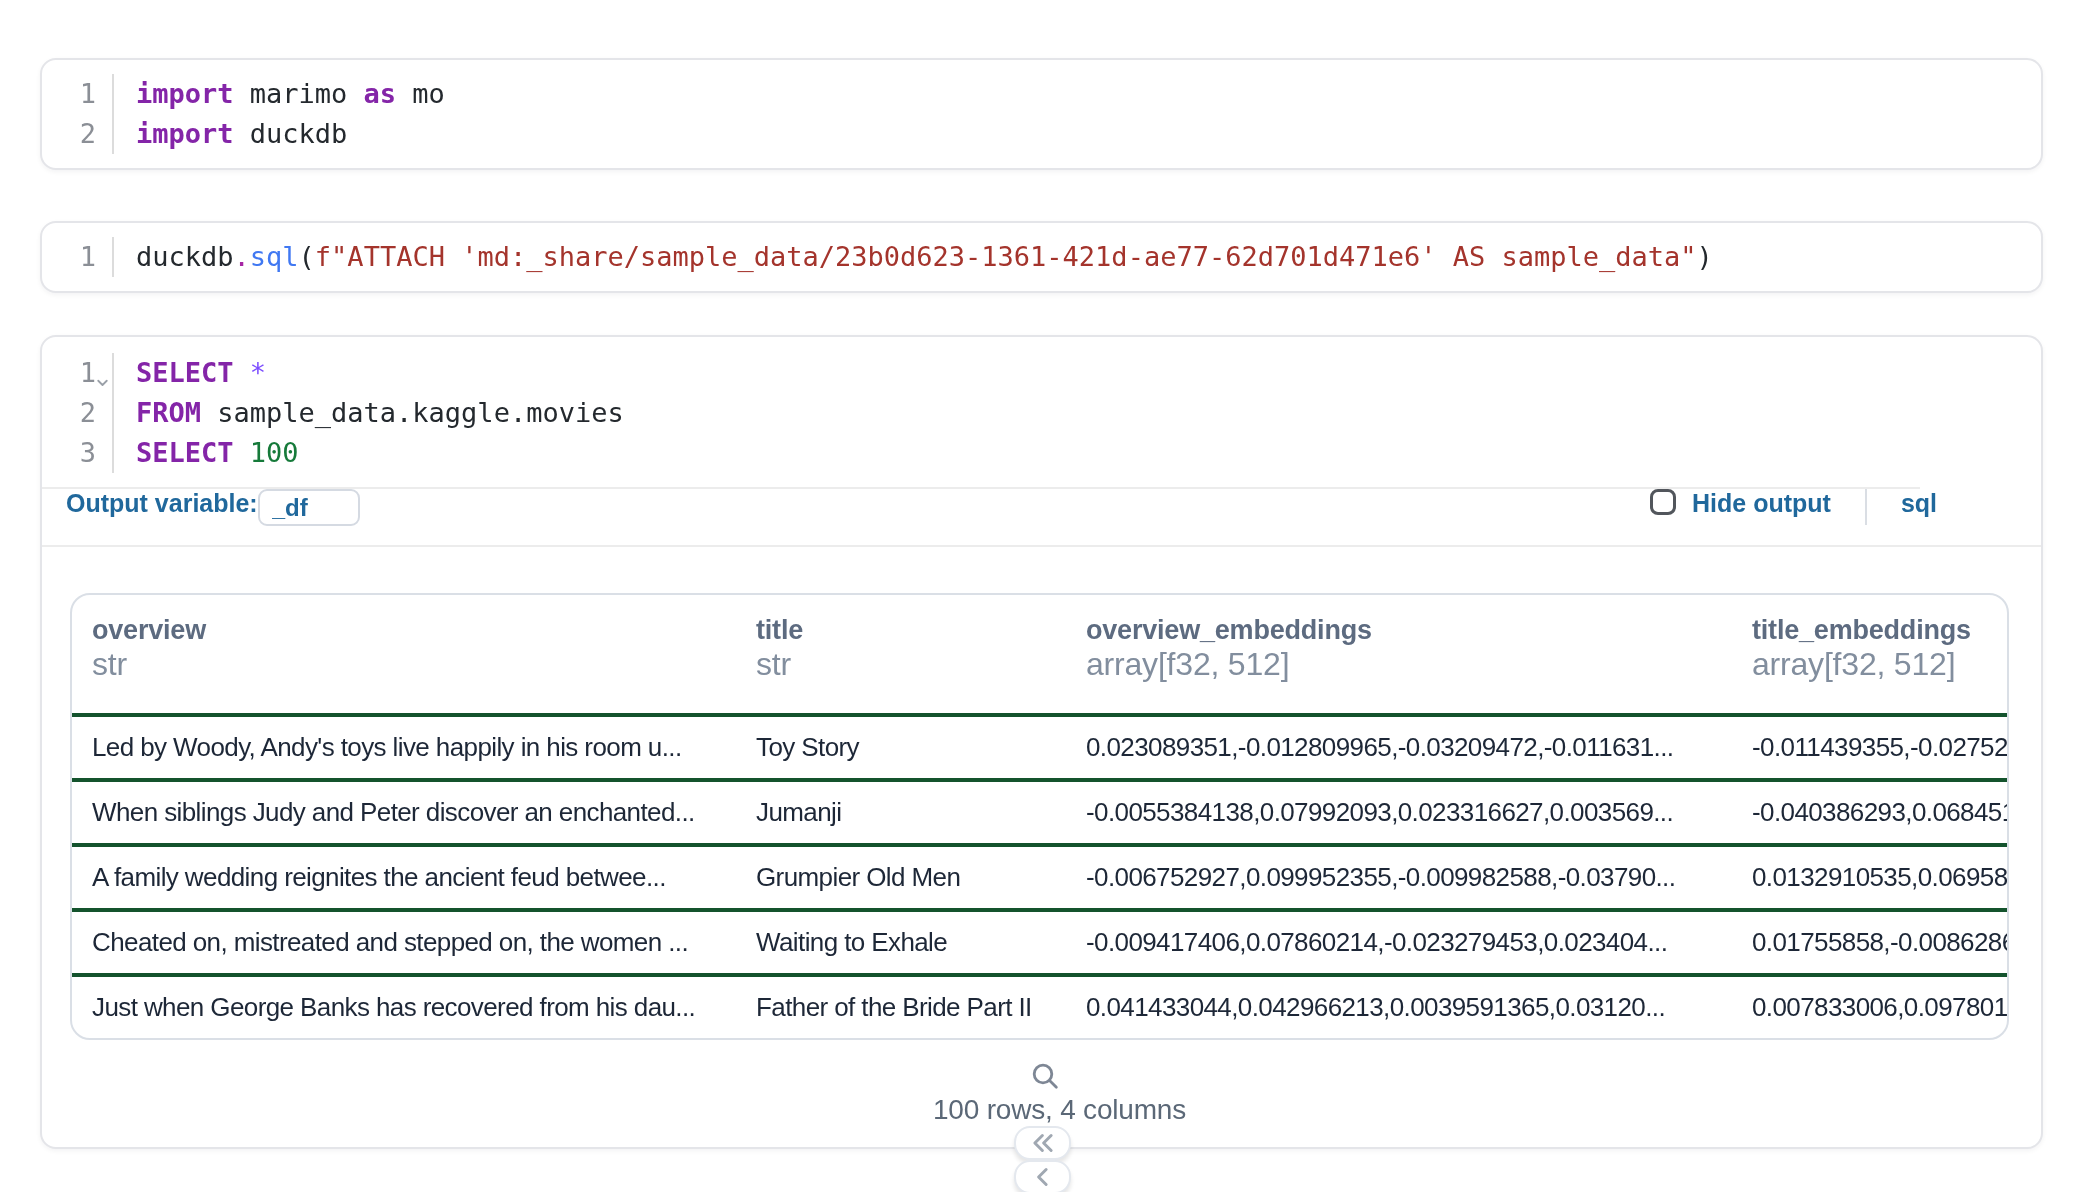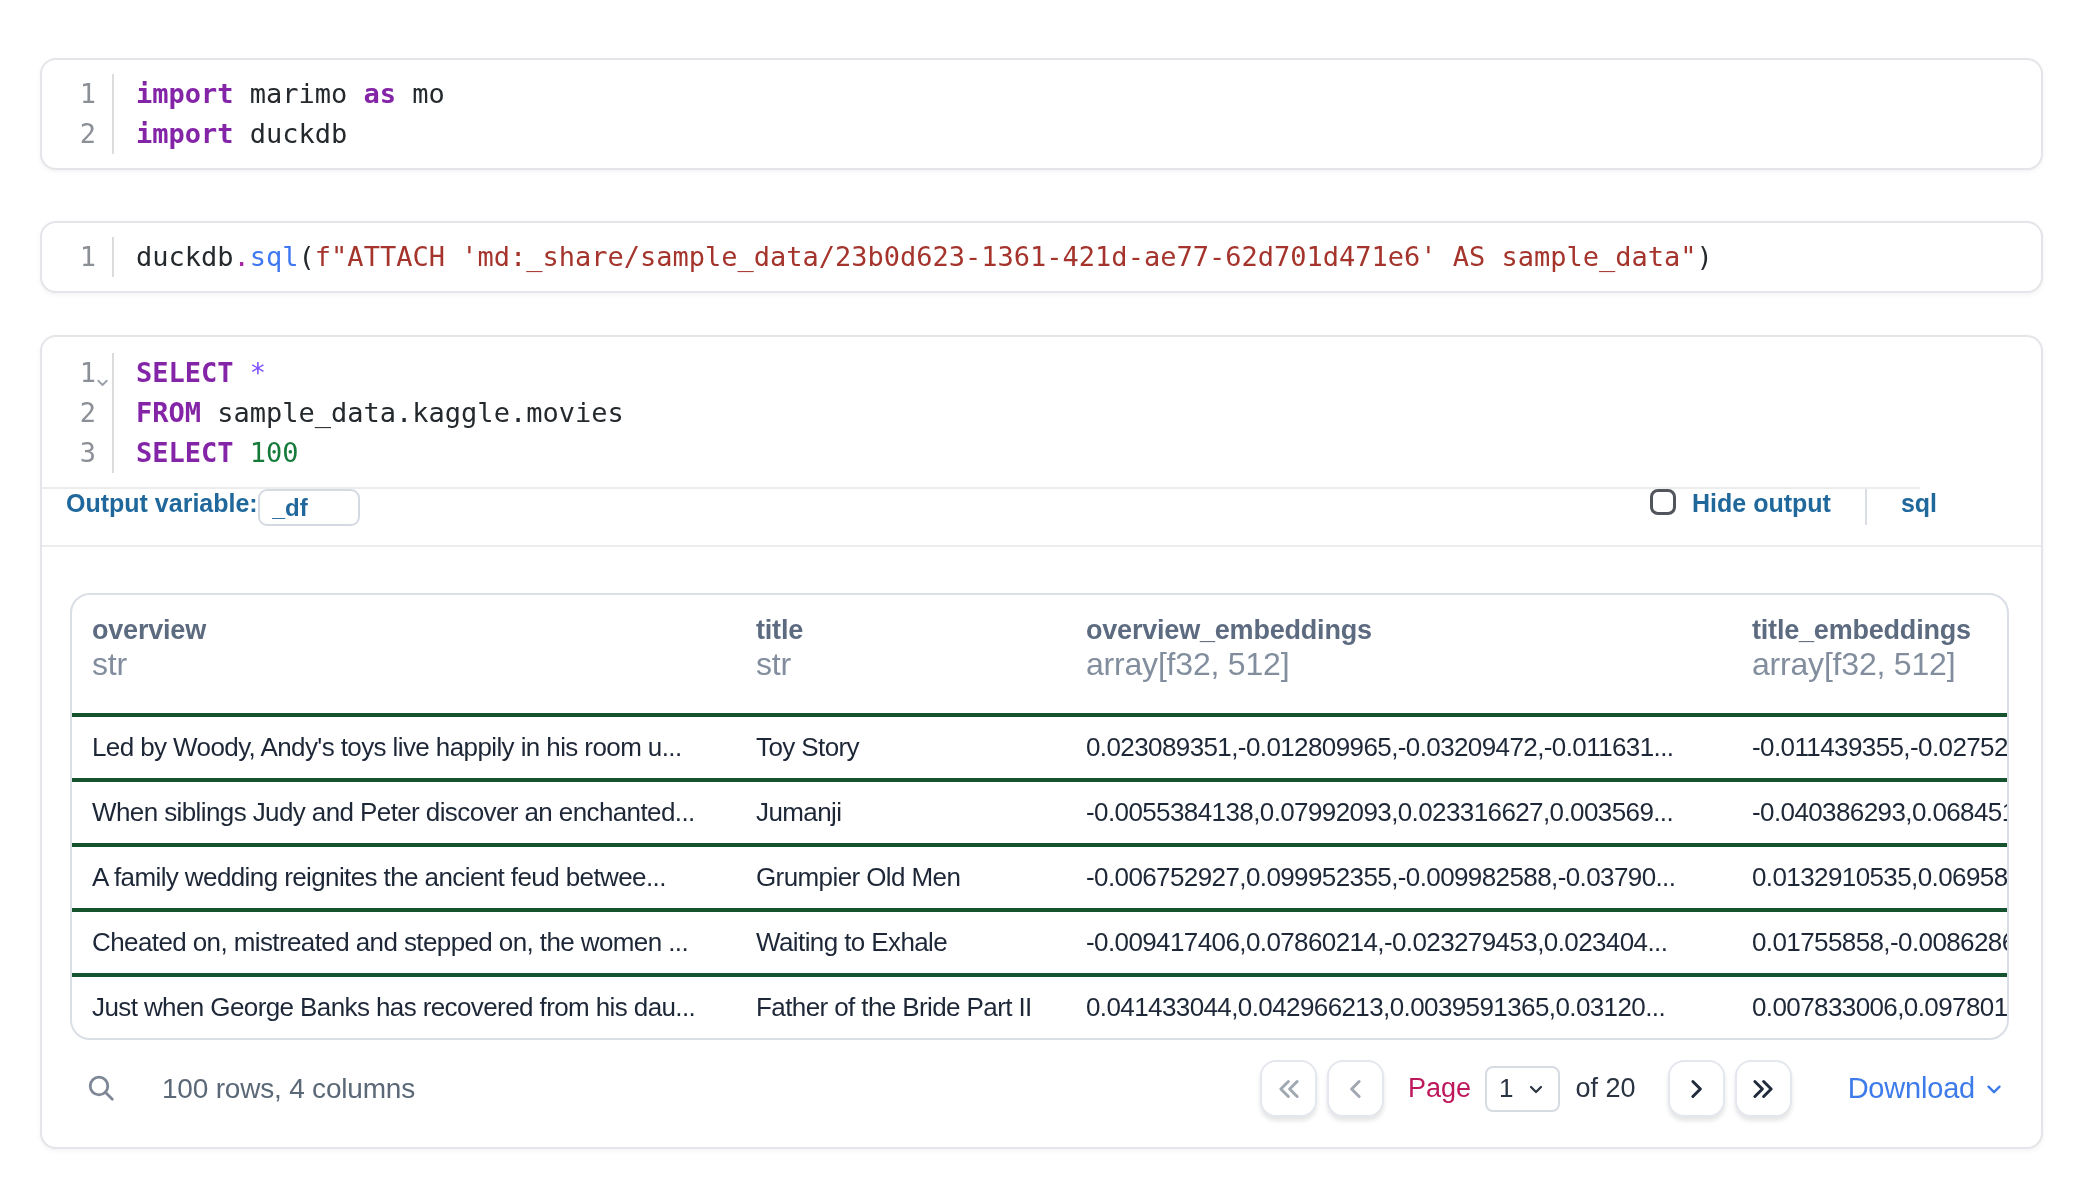--- a/index.html
+++ b/index.html
@@ -52,21 +52,21 @@
   .thead, .tr { display: grid; grid-template-columns: 664px 330px 666px 1fr; }
   .thead { padding: 20px 0 30px; }
   .th { padding-left: 20px; white-space: nowrap; overflow: hidden; }
   .th-name { font-weight: bold; font-size: 27px; color: #5d6b80; letter-spacing: -0.2px; }
   .th-type { font-size: 32px; color: #828e9e; letter-spacing: -0.2px; }
   .tr { height: 65px; align-items: center; border-top: 4px solid #14532d; }
   .td { padding-left: 20px; white-space: nowrap; overflow: hidden;
         font-size: 26px; letter-spacing: -0.6px; color: #1d2737; }
 
   
-  .table-footer { display: flex; align-items: center; margin-top: 20px; height: 57px; }
+  .table-footer { display: flex; align-items: center; margin-top: 20px; height: 57px; flex-direction: column; }
   .search-btn { margin-left: 14px; width: 34px; height: 34px; background: none; border: none; cursor: pointer; }
   .search-btn svg { width: 32px; height: 32px; stroke: #7e8795; }
   .summary { margin-left: 44px; font-size: 28px; color: #5b6877; letter-spacing: -0.2px; }
   .pgbtn { width: 57px; height: 57px; margin-left: 10px; background: #fff; cursor: pointer;
            border: 2px solid #e4e8ee; border-radius: 16px;
            box-shadow: 0 4px 4px rgba(0,0,0,.10);
            display: flex; align-items: center; justify-content: center; }
   .pgbtn svg { width: 30px; height: 30px; }
   .pgbtn.disabled svg { stroke: #a0a8b2; }
   .pgbtn.enabled  svg { stroke: #202b3b; }

